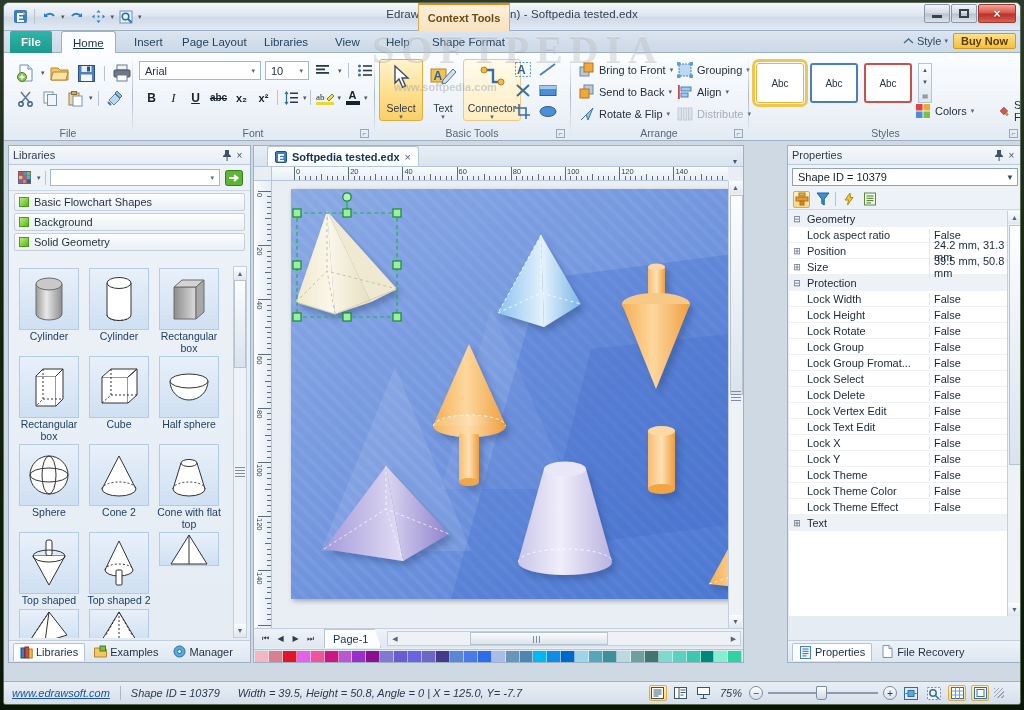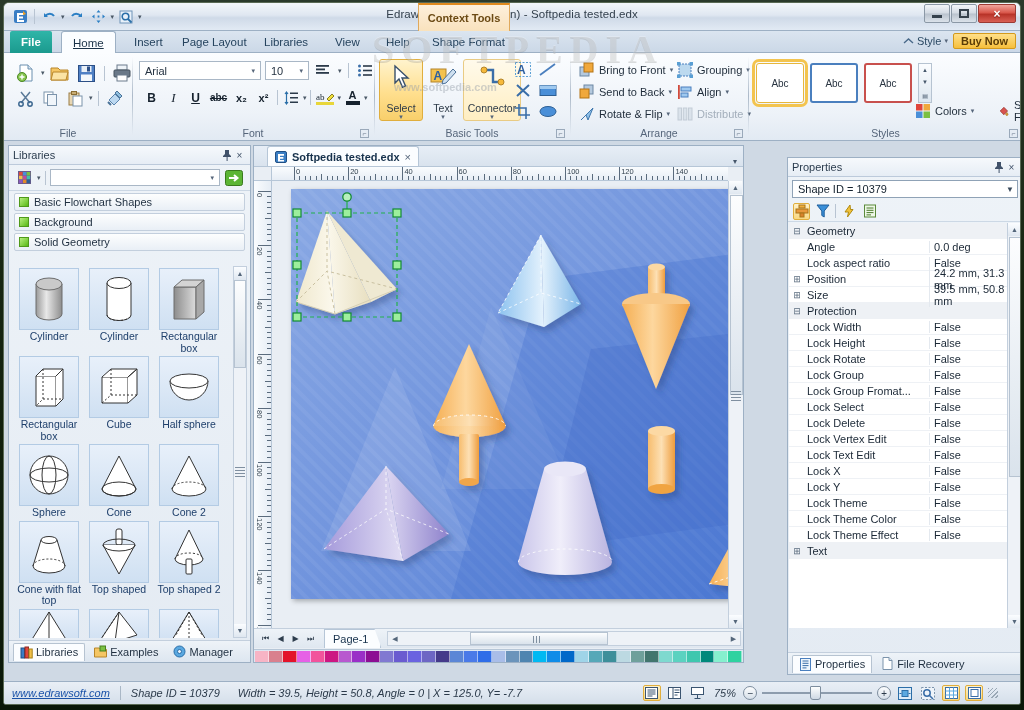--- a/index.html
+++ b/index.html
@@ -129,21 +129,21 @@
     font-size:7px; color:#54667a; background:linear-gradient(180deg,#fbfdff,#dfe7f0); cursor:pointer;}
   #libvsb .thumb { position:absolute; left:0; top:13px; width:12px; height:88px;
     background:linear-gradient(180deg,#fcfdfe,#dae3ec); border:1px solid #b6c3d1; cursor:pointer;}
   #libtabs { position:absolute; left:0; bottom:0; width:100%; height:22px;
     background:linear-gradient(180deg,#eef3f8,#dde6f0); border-top:1px solid #c3cfdd;
     display:flex; align-items:center; padding-left:4px; gap:3px; }
   .libtab { height:18px; display:flex; align-items:center; gap:3px; padding:0 6px;
     font-size:11px; color:#1f2f40; cursor:pointer; border-radius:2px 2px 0 0;}
   .libtab.active { background:#fbfdff; border:1px solid #b6c3d1; border-bottom:none; }
 
-  #proppanel { left:783px; top:154px; width:236px; height:518px; }
+  #proppanel { left:783px; top:142px; width:236px; height:518px; }
   #propcombo { margin:3px 4px 0 4px; height:18px; background:#fff; border:1px solid #8fa2b6;
     display:flex; align-items:center; padding:0 3px 0 5px; font-size:11px; color:#13202d; cursor:pointer;}
   #propcombo .car { margin-left:auto; font-size:8px; color:#3a4a5c; }
   #proptb { height:21px; display:flex; align-items:center; gap:4px; padding:0 5px;
     border-bottom:1px solid #ccd8e5; }
   .ptb { width:17px; height:17px; display:flex; align-items:center; justify-content:center;
     border-radius:2px; cursor:pointer; }
   .ptb.on { background:linear-gradient(180deg,#fff1c8,#f8d882); border:1px solid #e0ae3d; }
   #proplist { position:absolute; left:1px; top:65px; width:220px; bottom:46px; background:#fff;
     overflow:hidden; }
@@ -206,21 +206,21 @@
     display:flex; border-top:1px solid #b6c6d7; background:#dde7f2; padding:1px; }
   .swatch { flex:1; height:11px; cursor:pointer; border-right:1px solid rgba(255,255,255,.5); }
 
   
   #statusbar { position:absolute; left:0; bottom:0; width:100%; height:23px;
     background:linear-gradient(180deg,#e9eff6 0%,#d5dfea 100%); border-top:1px solid #9db0c4;
     display:flex; align-items:center; font-size:11px; color:#2b3a4a;font-style:italic; }
   #weburl { color:#1a52a8; text-decoration:underline; margin-left:8px; cursor:pointer; }
   .vsep { width:1px; height:14px; background:#a9b7c6; margin:0 10px; }
   .statitem { margin-right:18px; }
-  #zoomarea { margin-left:auto; display:flex; align-items:center; gap:5px; padding-right:22px; }
+  #zoomarea { margin-left:auto; display:flex; align-items:center; gap:5px; padding-right:16px; }
   .viewbtn { width:18px; height:16px; border:1px solid transparent; border-radius:2px;
     display:flex; align-items:center; justify-content:center; cursor:pointer; }
   .viewbtn.on { background:linear-gradient(180deg,#fff1c8,#f8d882); border-color:#e0ae3d; }
   #zslider { width:110px; height:14px; position:relative; }
   #ztrack { position:absolute; left:0; top:6px; width:110px; height:2px; background:#8d9cad; }
   #zthumb { position:absolute; left:48px; top:0px; width:11px; height:14px;
     background:linear-gradient(180deg,#fdfefe,#cfd9e4); border:1px solid #7d8d9e;
     border-radius:1px 1px 3px 3px; cursor:pointer; }
   .zpm { width:14px; height:14px; border-radius:50%; border:1px solid #7d8d9e;
     background:linear-gradient(180deg,#fcfdfe,#d6dfe9); display:flex; align-items:center;
@@ -771,29 +771,20 @@
 
       <div class="shapecell">
         <div class="shapebox">
           <svg width="46" height="46" viewBox="0 0 46 46">
                 <circle cx="23" cy="23" r="19" fill="#fff" stroke="#333"></circle>
                 <ellipse cx="23" cy="23" rx="19" ry="7" fill="none" stroke="#333"></ellipse>
                 <ellipse cx="23" cy="23" rx="7" ry="19" fill="none" stroke="#333"></ellipse>
               </svg>
         </div>
         <div class="shapename">Sphere</div>
-      </div>
-      <div class="shapecell">
-        <div class="shapebox">
-          <svg width="46" height="48" viewBox="0 0 46 48">
-                <path d="M23 5L6 38a17 7 0 0 0 34 0z" fill="#fff" stroke="#333"></path>
-                <ellipse cx="23" cy="38" rx="17" ry="7" fill="none" stroke="#333"></ellipse>
-              </svg>
-        </div>
-        <div class="shapename">Cone</div>
       </div>
       <div class="shapecell">
         <div class="shapebox">
           <svg width="46" height="48" viewBox="0 0 46 48">
                 <path d="M23 5L6 38a17 7 0 0 0 34 0z" fill="#fff" stroke="#333"></path>
                 <path d="M6 38a17 7 0 0 1 34 0" fill="none" stroke="#333" stroke-dasharray="2 2"></path>
               </svg>
         </div>
         <div class="shapename">Cone 2</div>
       </div>
@@ -1349,25 +1340,20 @@
     </div>
 
     <div id="proplist">
           <div class="prow cat">
             <span class="pexp">⊟</span>
             <span class="pname">Geometry</span>
             <span class="pval"></span>
           </div>
           <div class="prow">
             <span class="pexp"></span>
-            <span class="pname">Angle</span>
-            <span class="pval">0.0 deg</span>
-          </div>
-          <div class="prow">
-            <span class="pexp"></span>
             <span class="pname">Lock aspect ratio</span>
             <span class="pval">False</span>
           </div>
           <div class="prow">
             <span class="pexp">⊞</span>
             <span class="pname">Position</span>
             <span class="pval">24.2 mm, 31.3 mm</span>
           </div>
           <div class="prow">
             <span class="pexp">⊞</span>

